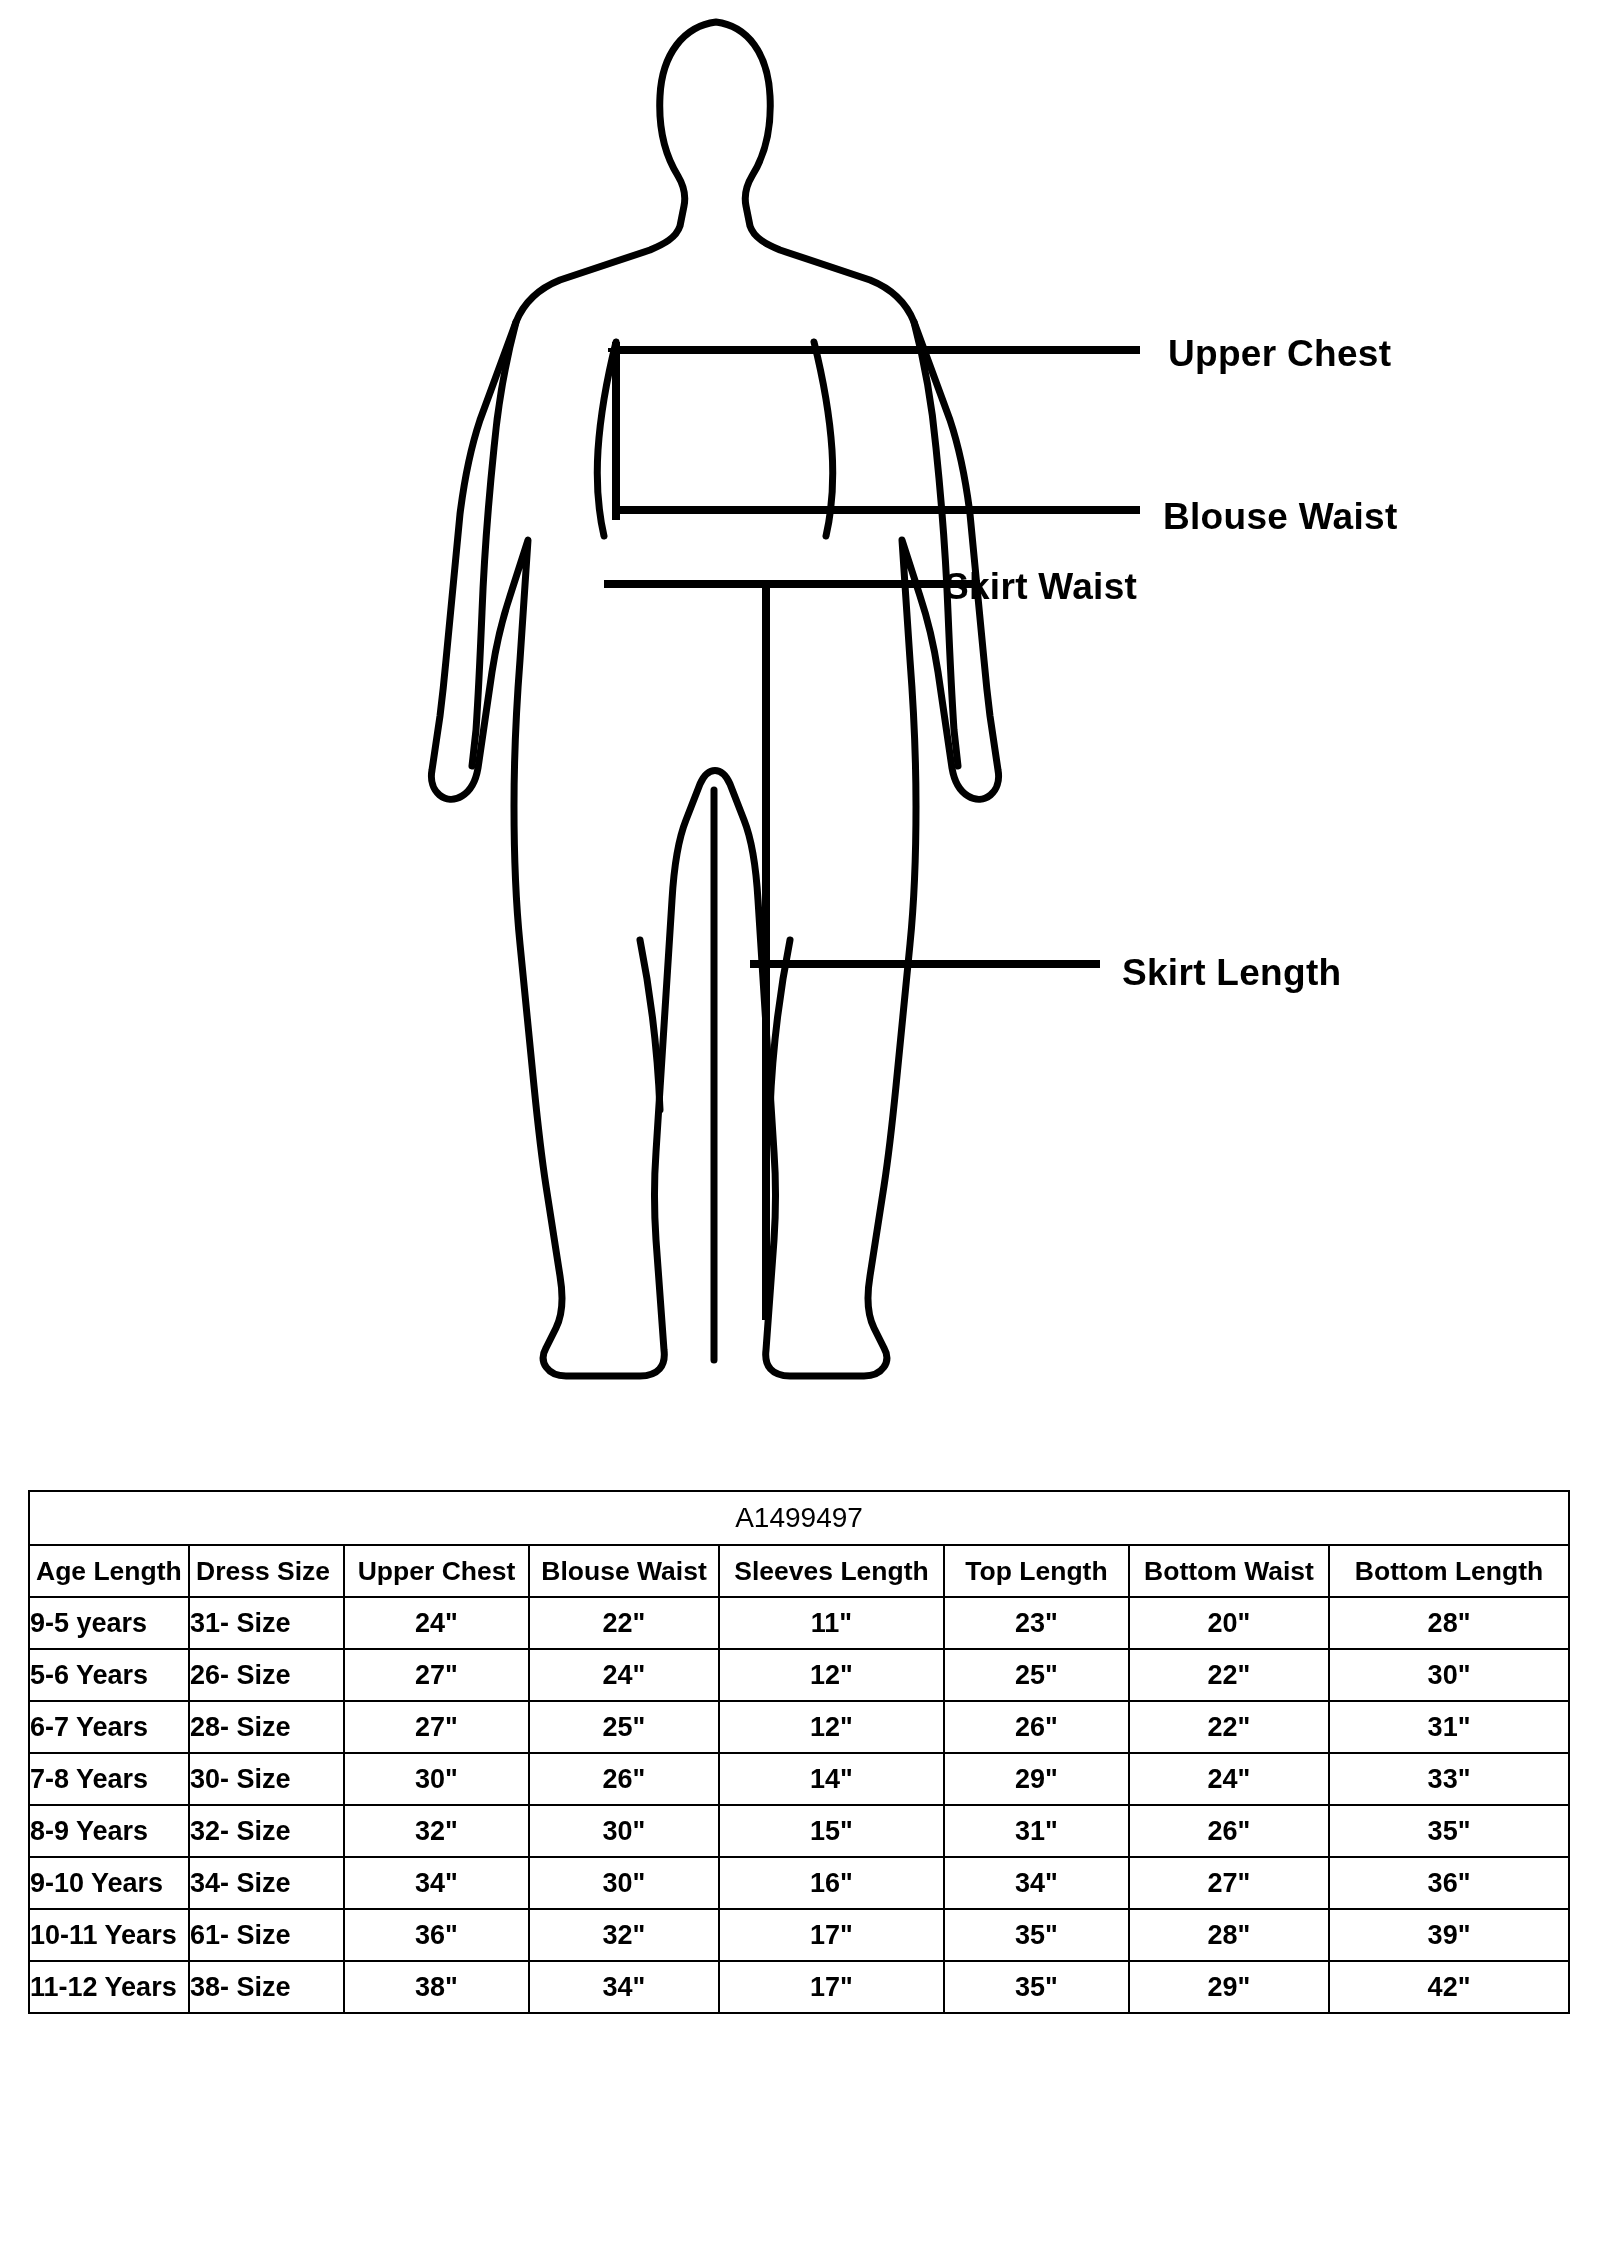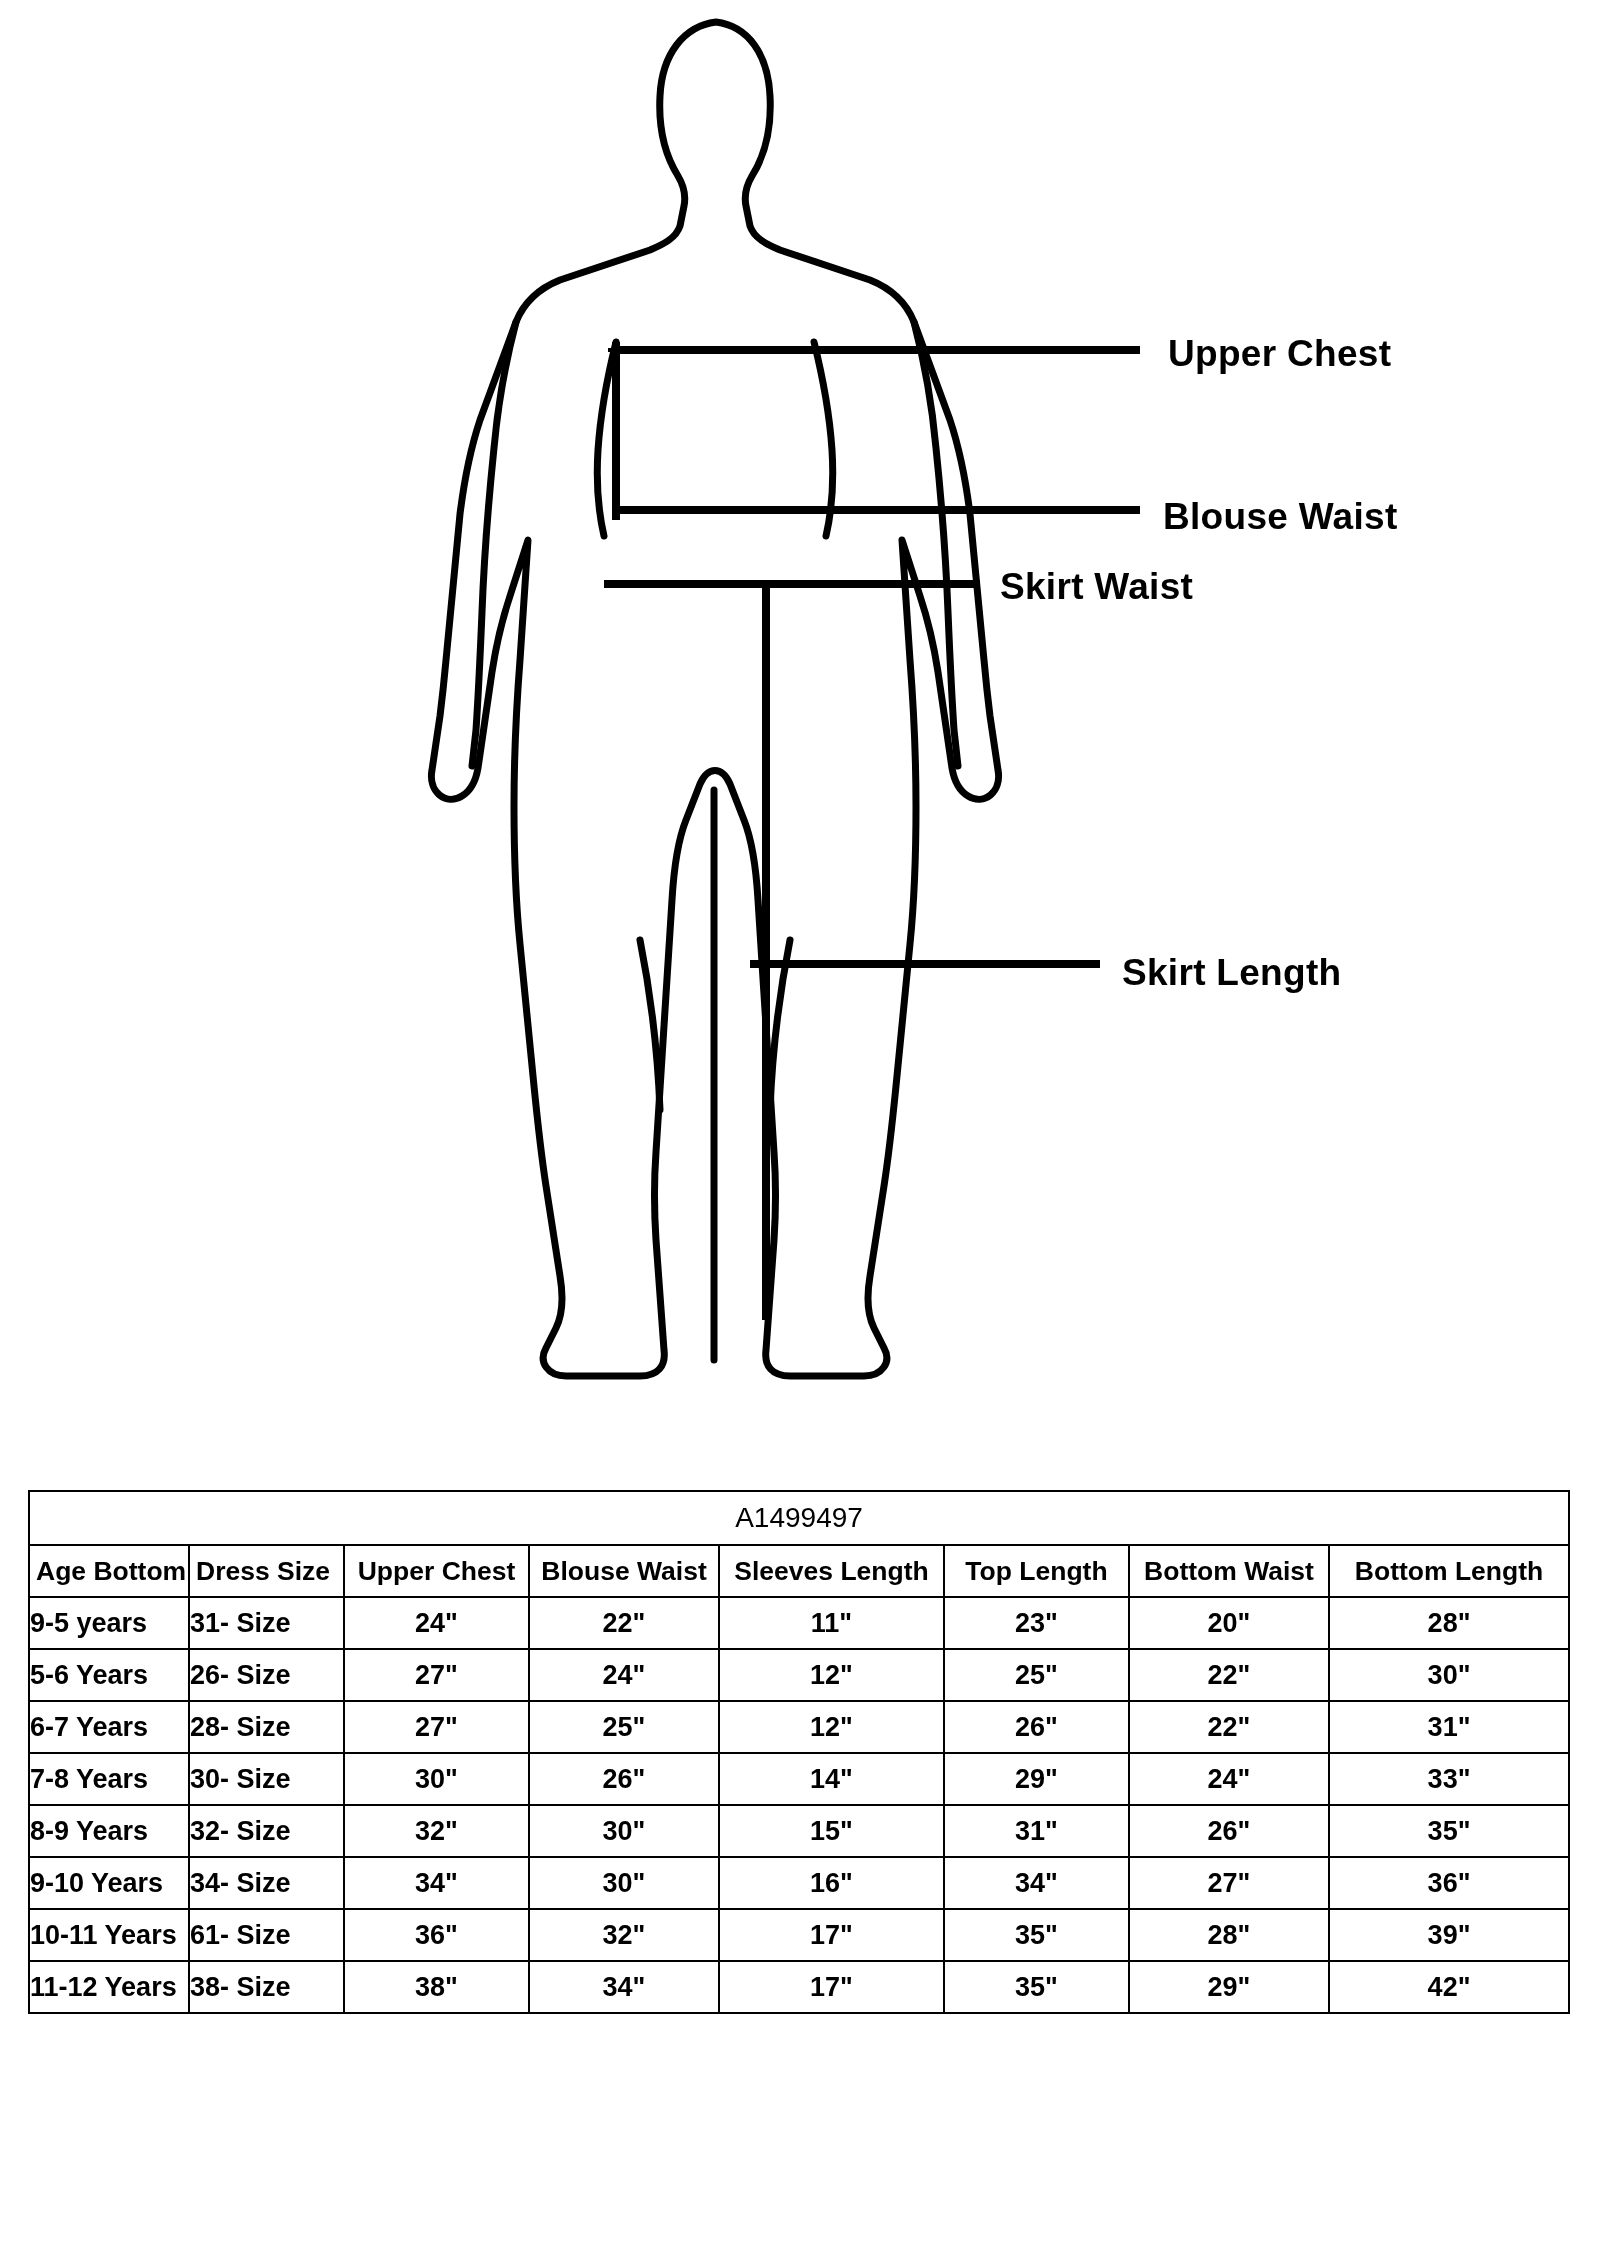--- a/index.html
+++ b/index.html
@@ -31,21 +31,21 @@
     position: absolute;
     font-family: "Liberation Sans", sans-serif;
     font-weight: bold;
     font-size: 37px;
     letter-spacing: 0.3px;
     color: #000000;
     white-space: nowrap;
   }
   #label-upper-chest { left: 1168px; top: 333px; }
   #label-blouse-waist { left: 1163px; top: 496px; }
-  #label-skirt-waist { left: 1000px; top: 566px; }
+  #label-skirt-waist { left: 944px; top: 566px; }
   #label-skirt-length { left: 1122px; top: 952px; }
 
   
   #size-table-wrap {
     position: absolute;
     left: 28px;
     top: 1490px;
     width: 1540px;
   }
   table.size-table {
@@ -185,21 +185,21 @@
       <col class="c4">
         <col class="c5">
         <col class="c6">
         <col class="c7">
     </colgroup>
     <tbody id="table-body">
       <tr class="title-row">
         <td colspan="8">A1499497</td>
       </tr>
       <tr class="header-row" id="header-row">
-          <th class="left-col">Age Bottom</th>
+          <th class="left-col">Age Length</th>
           <th class="left-col">Dress Size</th>
           <th>Upper Chest</th>
           <th>Blouse Waist</th>
           <th>Sleeves Length</th>
           <th>Top Length</th>
           <th>Bottom Waist</th>
           <th>Bottom Length</th>
         </tr>
     <tr>
           <td class="left-col">9-5 years</td>

